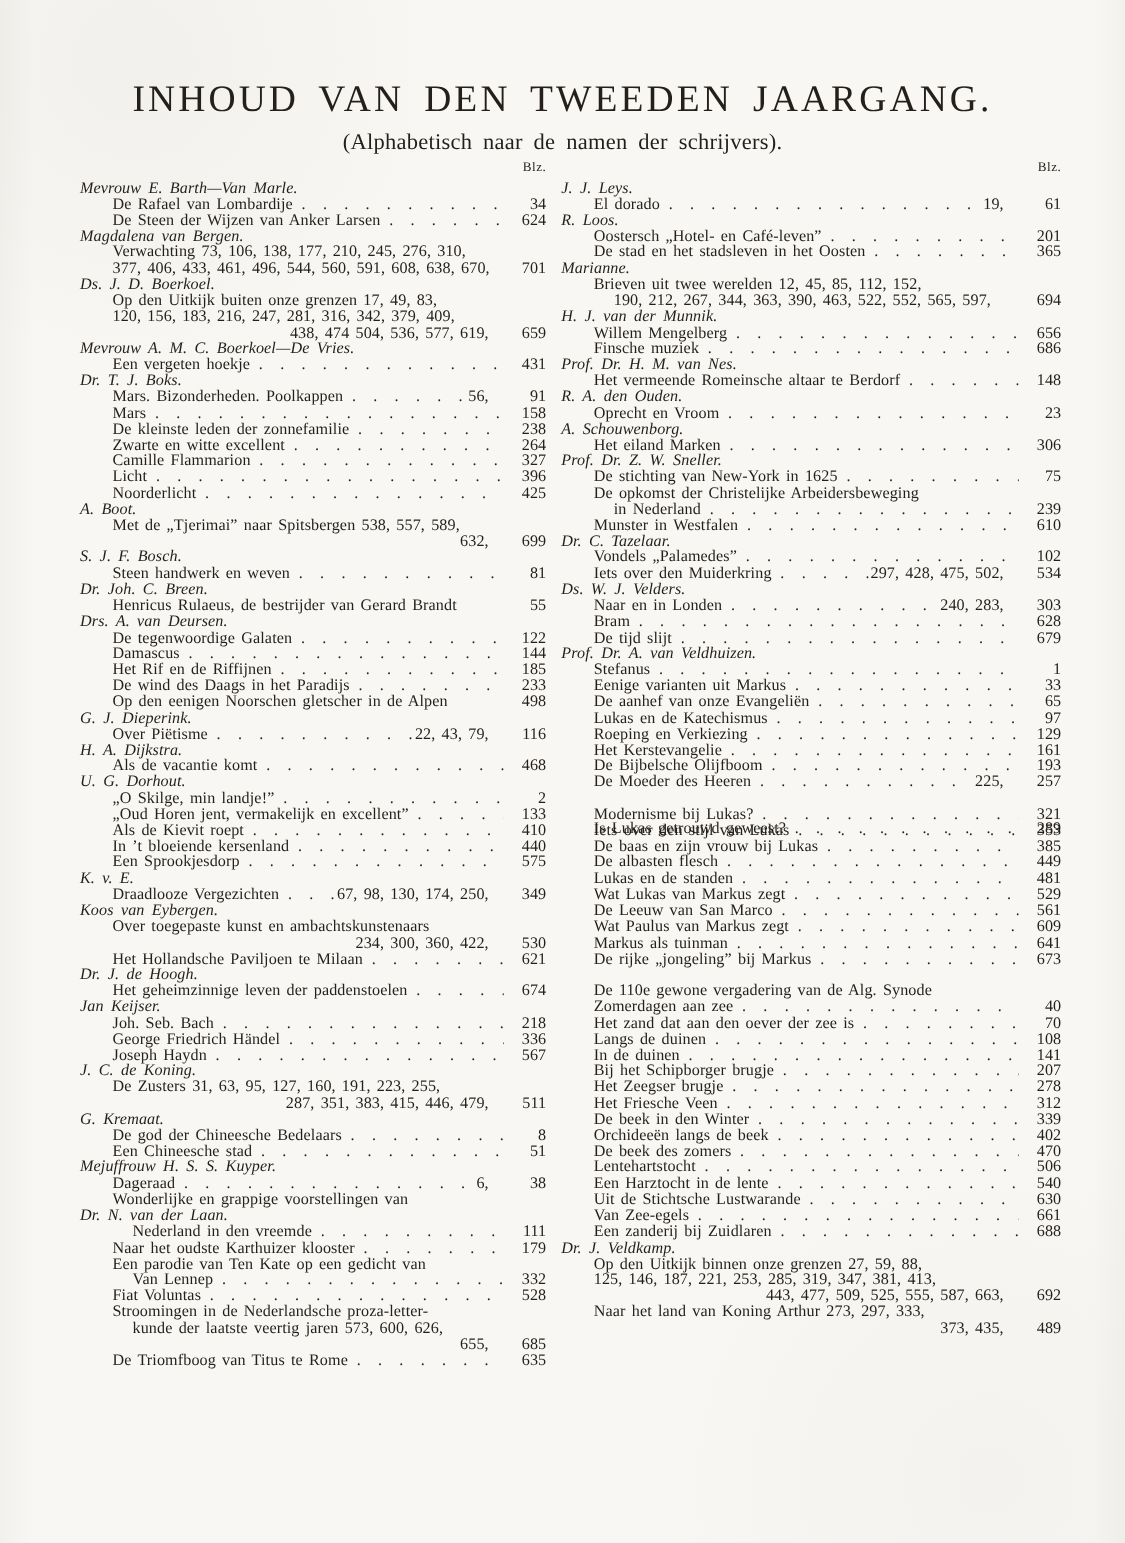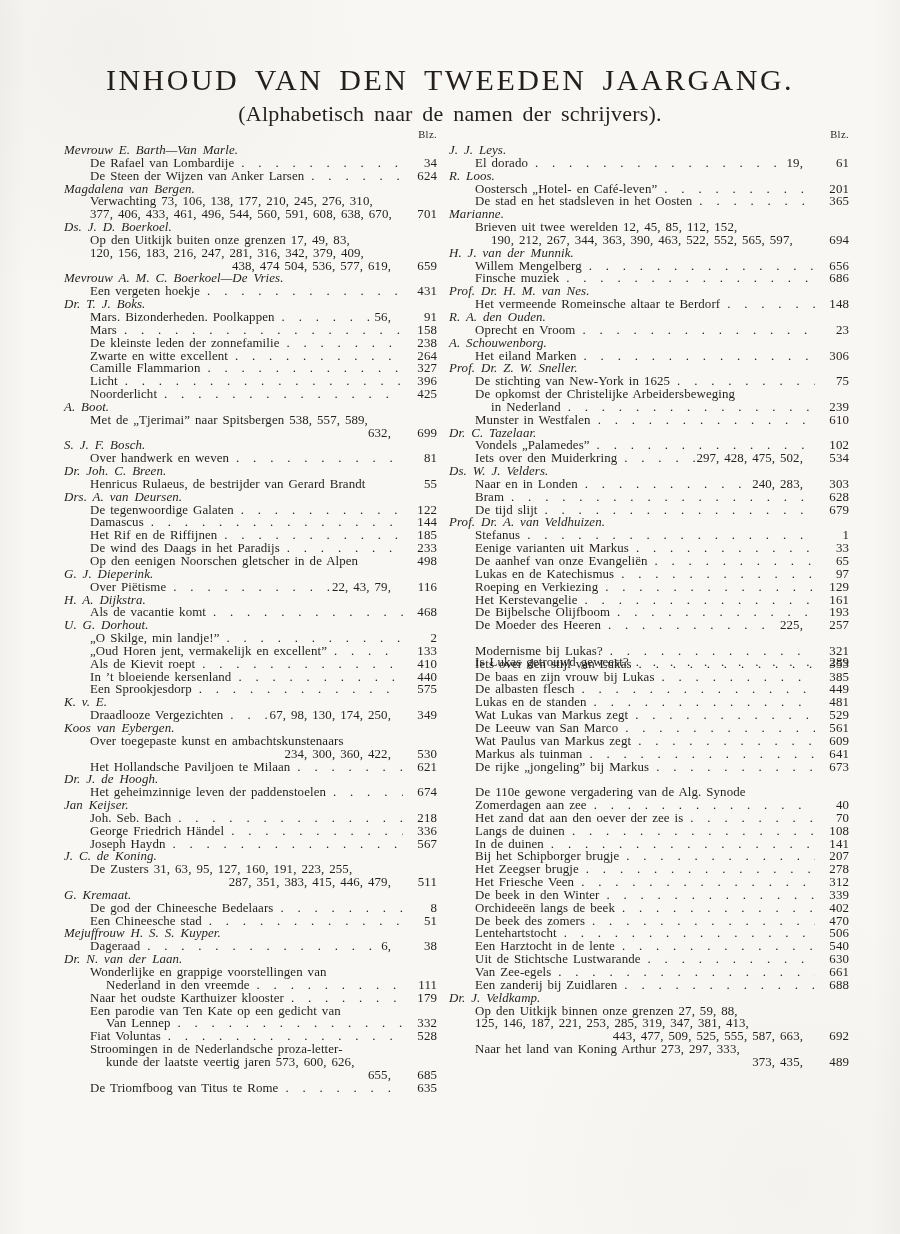--- a/index.html
+++ b/index.html
@@ -20,21 +20,21 @@
   .title{
     text-align:center;
     margin:64px 30px 0 30px;
     font-size:30px;line-height:32px;
     letter-spacing:2.5px;word-spacing:6px;
     font-weight:normal;
   }
   .subtitle{
     text-align:center;
     margin-top:8px;
-    font-size:22px;line-height:19px;
+    font-size:18px;line-height:19px;
     letter-spacing:0.2px;word-spacing:4px;
   }
   .columns{
     display:flex;
     margin:6px 0 0 64px;
     gap:12px;
   }
   .col0{width:373px;flex:0 0 373px;}
   .col1{width:400px;flex:0 0 400px;}
   .blz{
@@ -165,21 +165,21 @@
           </div>
           <div class="line">
             <span class="fill"></span>
             <span class="pre">632,</span>
             <span class="page-num">699</span>
           </div>
           <div class="line author">
             <span class="txt" style="padding-left: 0px;">S. J. F. Bosch.</span>
           </div>
           <div class="line">
-            <span class="txt" style="padding-left: 26px;">Over handwerk en weven</span>
+            <span class="txt" style="padding-left: 26px;">Steen handwerk en weven</span>
             <span class="dots"></span>
             <span class="page-num">81</span>
           </div>
           <div class="line author">
             <span class="txt" style="padding-left: 0px;">Dr. Joh. C. Breen.</span>
           </div>
           <div class="line">
             <span class="txt" style="padding-left: 26px;">Henricus Rulaeus, de bestrijder van Gerard Brandt</span>
             <span class="fill"></span>
             <span class="page-num">55</span>
@@ -334,25 +334,25 @@
           </div>
           <div class="line author">
             <span class="txt" style="padding-left: 0px;">Mejuffrouw H. S. S. Kuyper.</span>
           </div>
           <div class="line">
             <span class="txt" style="padding-left: 26px;">Dageraad</span>
             <span class="dots"></span>
             <span class="pre">6,</span>
             <span class="page-num">38</span>
           </div>
+          <div class="line">
+            <span class="txt" style="padding-left: 26px;">Wonderlijke en grappige voorstellingen van</span>
+          </div>
           <div class="line author">
             <span class="txt" style="padding-left: 0px;">Dr. N. van der Laan.</span>
-          </div>
-          <div class="line">
-            <span class="txt" style="padding-left: 26px;">Wonderlijke en grappige voorstellingen van</span>
           </div>
           <div class="line">
             <span class="txt" style="padding-left: 42px;">Nederland in den vreemde</span>
             <span class="dots"></span>
             <span class="page-num">111</span>
           </div>
           <div class="line">
             <span class="txt" style="padding-left: 26px;">Naar het oudste Karthuizer klooster</span>
             <span class="dots"></span>
             <span class="page-num">179</span>

